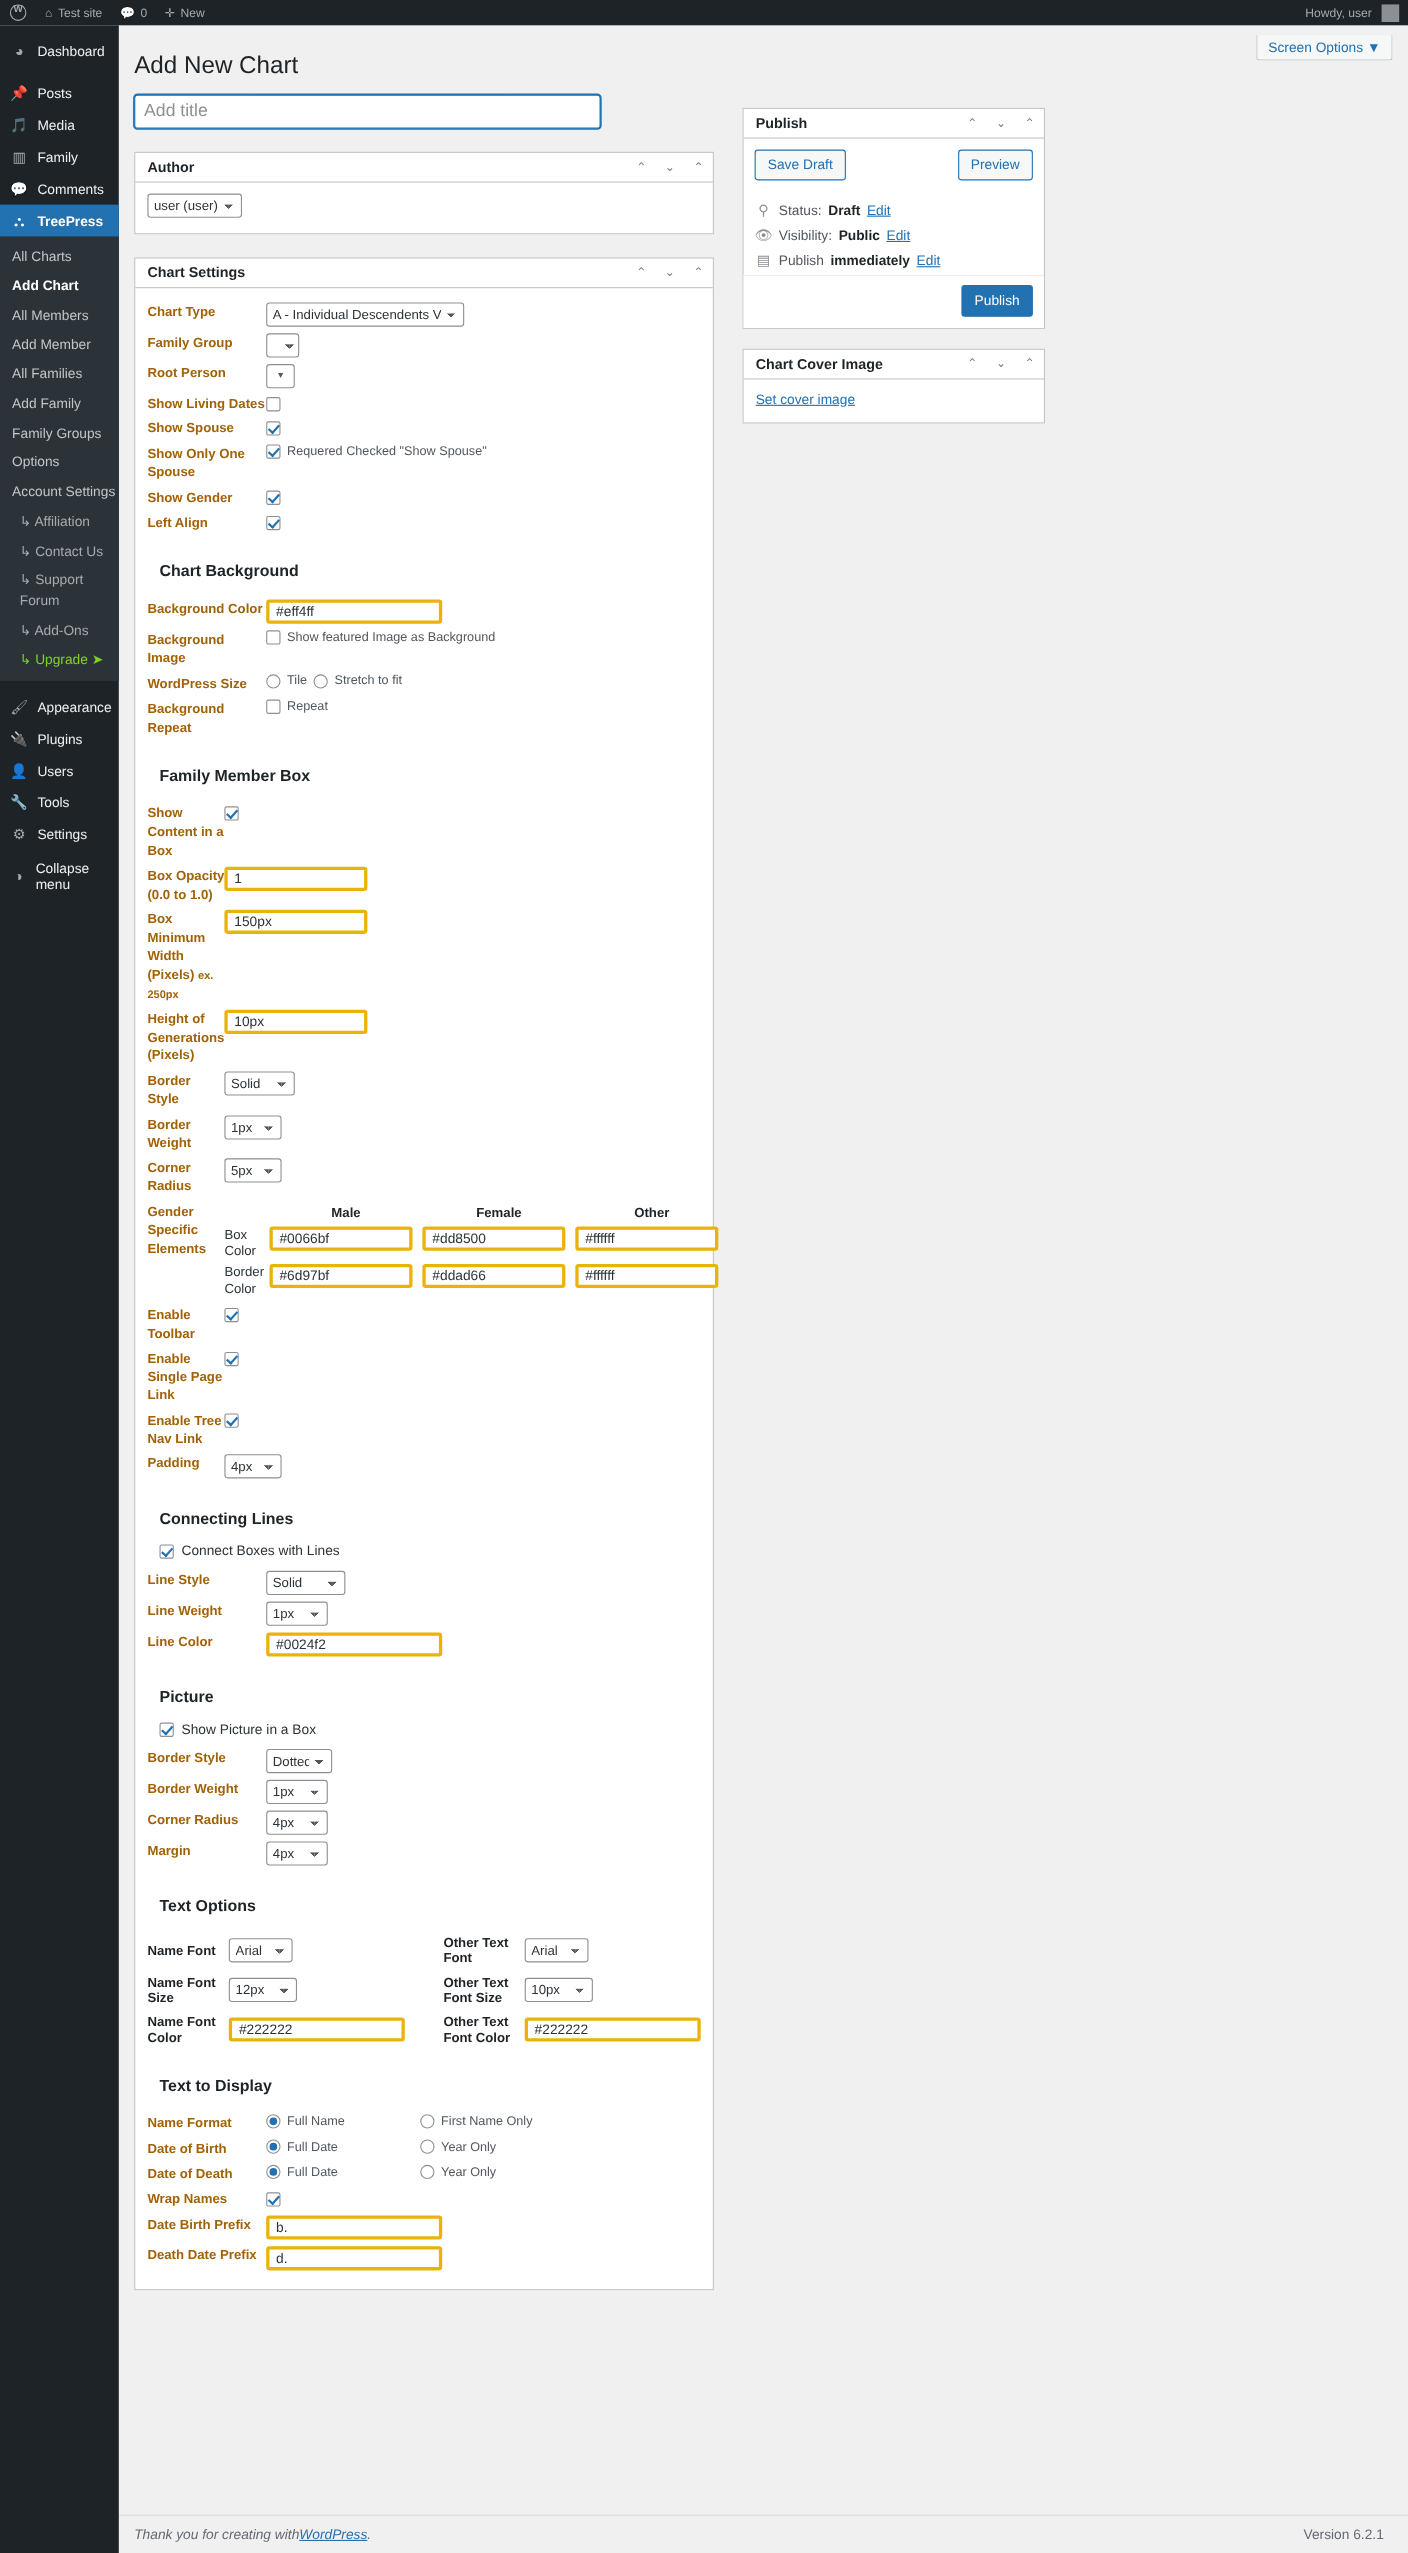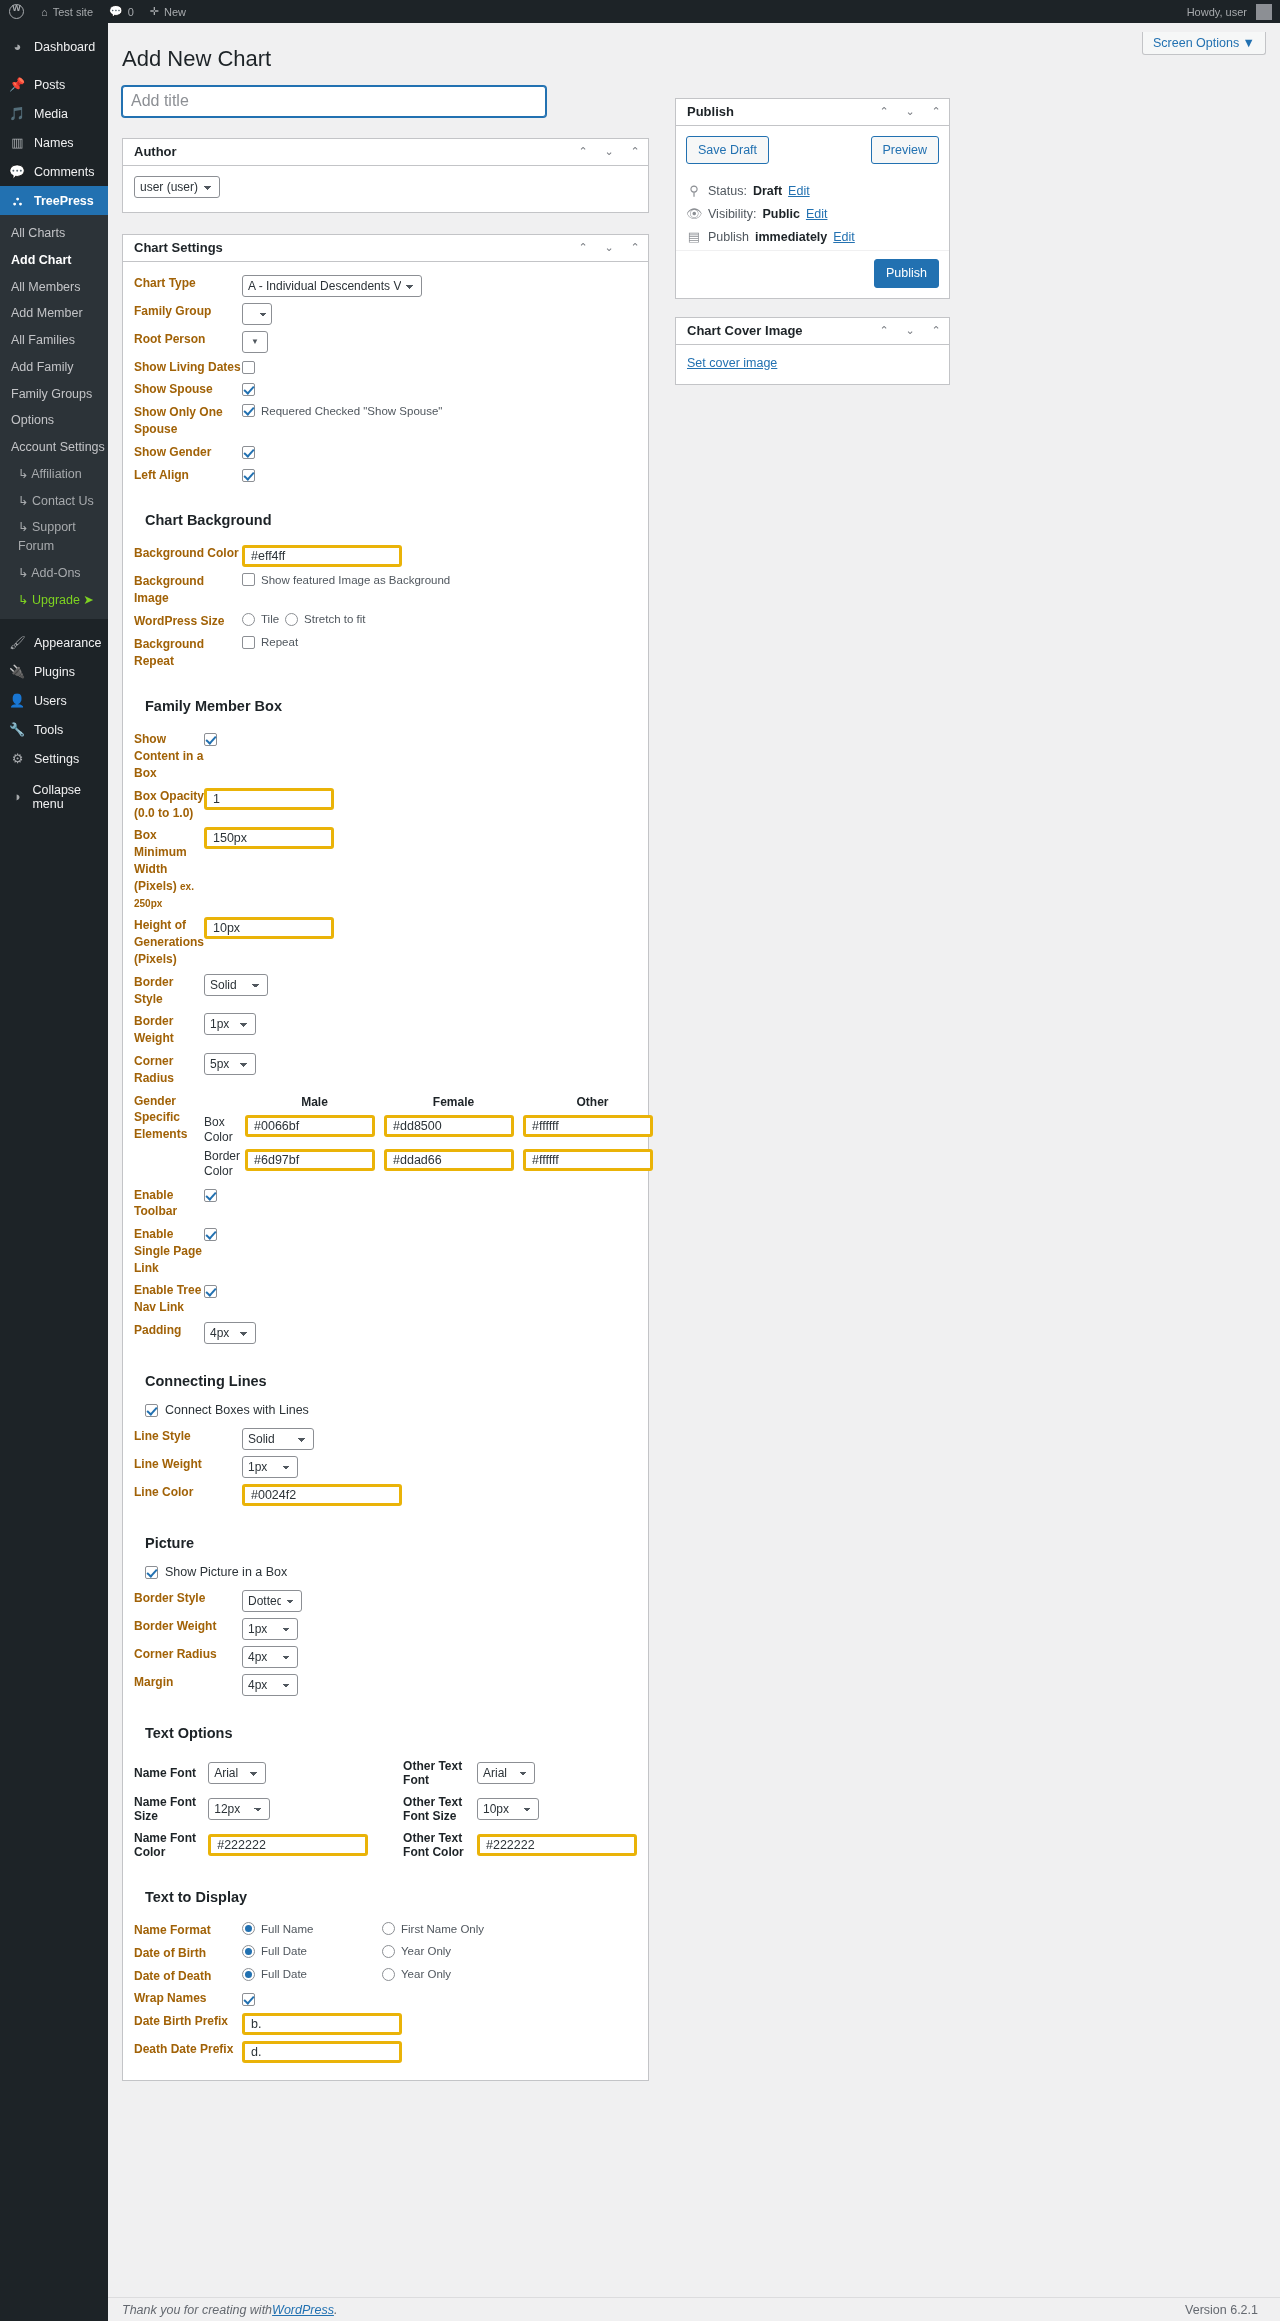--- a/index.html
+++ b/index.html
@@ -149,21 +149,21 @@
   .misc { padding:5px 10px 2px 10px; }
   .misc .row { display:flex; align-items:center; gap:6px; padding:4px 0; font-size:12.5px; color:#50575e; }
   .misc .ico { width:16px; text-align:center; color:#8c8f94; font-size:13px; }
   .misc a { color:#2271b1; text-decoration:underline; }
   .misc b { color:#1d2327; }
   .submit-bottom { padding:8px 10px 10px; text-align:right; border-top:1px solid #f0f0f1; background:#fff; }
   #coverdiv .inside a { color:#2271b1; text-decoration:underline; font-size:12.5px; }
 
   
   #wpfooter {
-    position:absolute; left:108px; bottom:0; width:1172px; height:24px;
+    position:absolute; left:108px; bottom:0; width:1172px; height:35px;
     border-top:1px solid #dcdcde; display:flex; align-items:center;
     padding:0 22px 0 14px; font-size:12.5px; color:#646970; font-style:italic;
   }
   #wpfooter a { color:#2271b1; text-decoration:underline; }
   #wpfooter .ver { margin-left:auto; font-style:normal; }
 </style>
 </head>
 <body>
 
 <div id="adminbar">
@@ -199,21 +199,21 @@
   <div class="menu-top">
     <span class="mi">📌</span>
     <span>Posts</span>
   </div>
   <div class="menu-top">
     <span class="mi">🎵</span>
     <span>Media</span>
   </div>
   <div class="menu-top">
     <span class="mi">▥</span>
-    <span>Names</span>
+    <span>Family</span>
   </div>
   <div class="menu-top">
     <span class="mi">💬</span>
     <span>Comments</span>
   </div>
   <div class="menu-top current">
     <span class="mi">⛬</span>
     <span>TreePress</span>
   </div>
   <div class="submenu">

